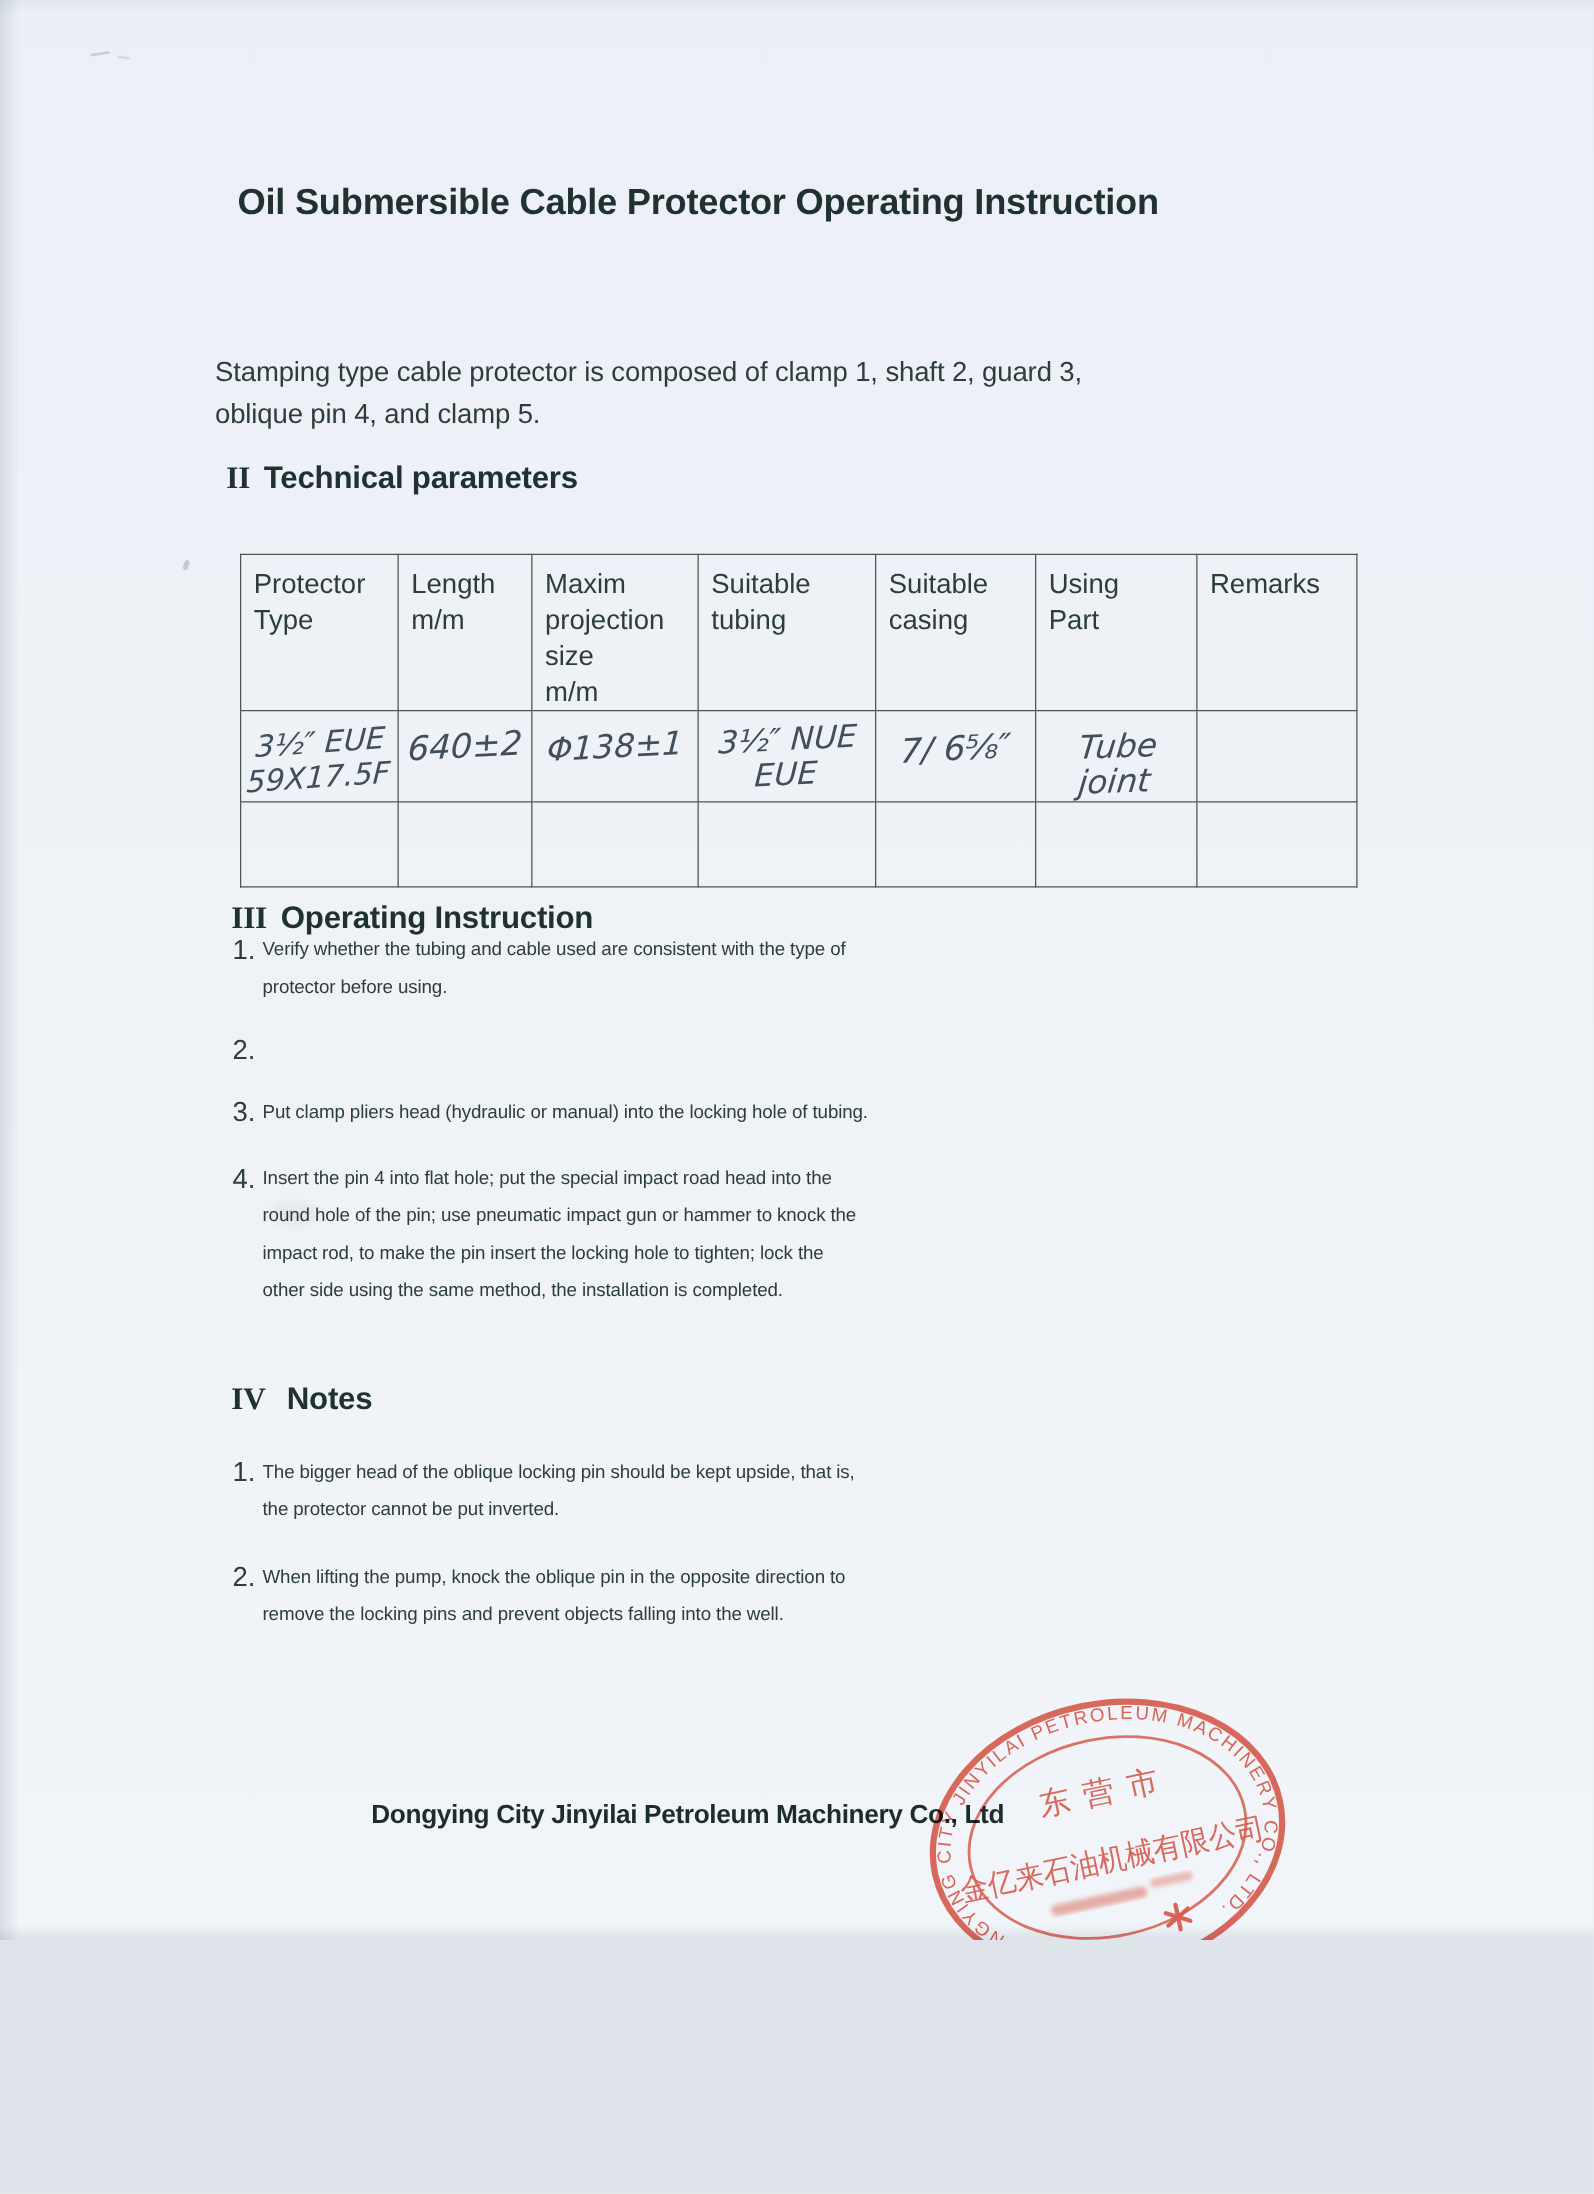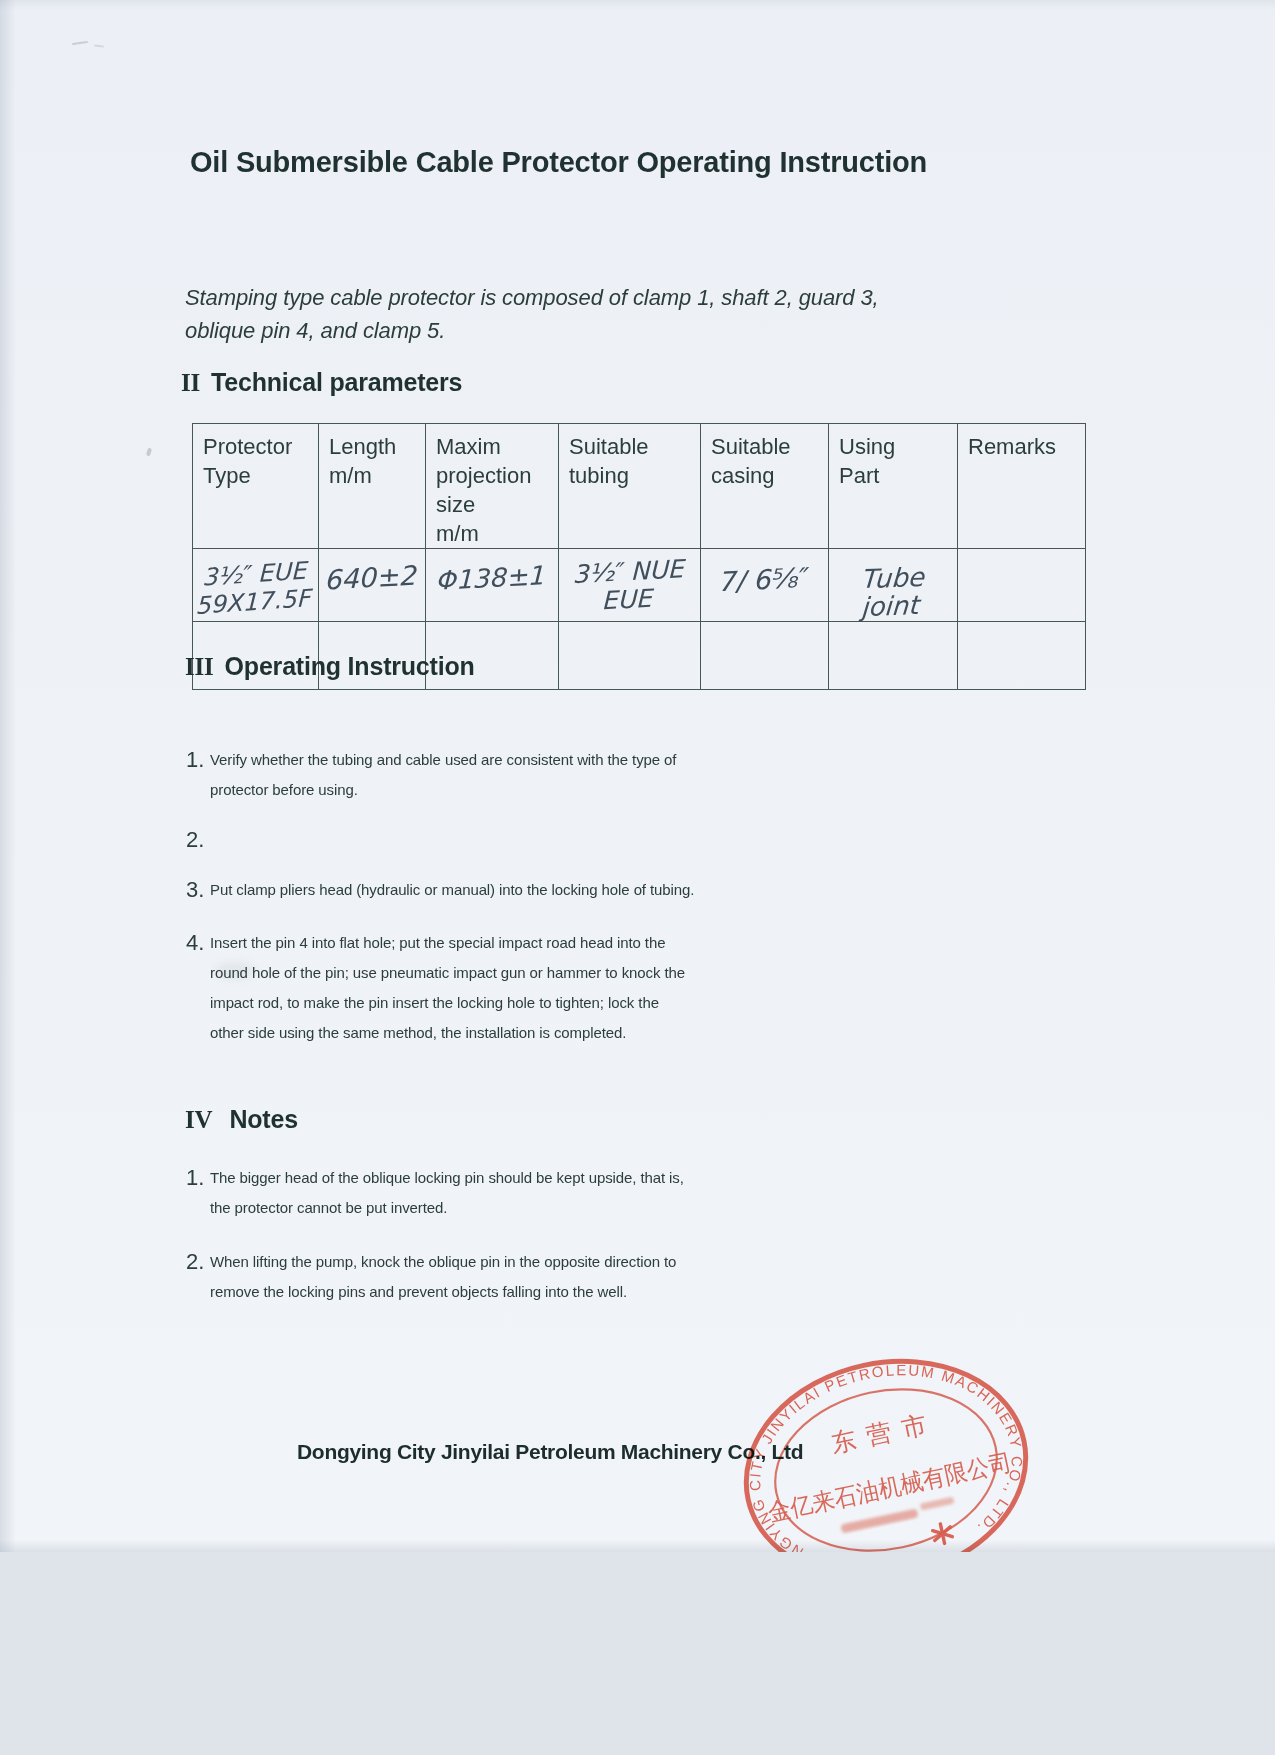--- a/index.html
+++ b/index.html
@@ -14,30 +14,30 @@
   .edge-bottom{position:absolute;left:0;bottom:0;width:100%;height:12px;
     background:linear-gradient(0deg,rgba(140,152,170,.22),rgba(140,152,170,0));}
   .edge-top{position:absolute;left:0;top:0;width:100%;height:10px;
     background:linear-gradient(180deg,rgba(165,175,190,.18),rgba(165,175,190,0));}
 
   .abs{position:absolute;}
   .title{left:190px;top:146px;font-size:29px;font-weight:bold;color:#1f3231;letter-spacing:-.2px;}
   .h-sec{font-weight:bold;color:#1f3231;font-size:25px;letter-spacing:-.2px;}
   .h1{left:190px;top:213px;}
   .h2{left:181px;top:368px;}
-  .h3{left:185px;top:652px;}
+  .h3{left:185px;top:720px;}
   .h4{left:185px;top:1105px;}
   .h-num{font-family:"Liberation Serif",serif;font-weight:bold;margin-top:32px;}
   .h-gap{margin-left:11px;}
   .h4 .h-gap{margin-left:17px;}
 
   .bodytext{font-size:22px;line-height:33px;letter-spacing:-.1px;white-space:pre-line;}
-  .para{left:185px;top:281px;width:820px;font-style:italic;}
-
-  table.tbl{position:absolute;left:192px;top:423px;width:893px;border-collapse:collapse;table-layout:fixed;}
+  .para{left:172px;top:281px;width:820px;}
+
+  table.tbl{position:absolute;left:192px;top:443px;width:893px;border-collapse:collapse;table-layout:fixed;}
   .tbl td,.tbl th{border:1.6px solid #475754;vertical-align:top;overflow:visible;}
   .tbl th{font-weight:normal;text-align:left;font-size:22px;line-height:29px;
     padding:8px 4px 0 10px;white-space:pre-line;color:#2c3e3b;height:125px;box-sizing:border-box;}
   .tbl tr.r1 td{height:69px;}
   .tbl tr.r2 td{height:65px;}
   .hw{font-family:"DejaVu Sans",sans-serif;font-style:italic;color:#414f5c;
     font-size:25px;line-height:28px;white-space:pre-line;text-align:center;
     transform:skewX(-6deg) rotate(-3deg);margin-top:6px;}
   .hw-type{font-size:24px;transform:skewX(-7deg) rotate(-4deg);margin-top:10px;}
   .hw-len{font-size:27px;margin-top:14px;}

